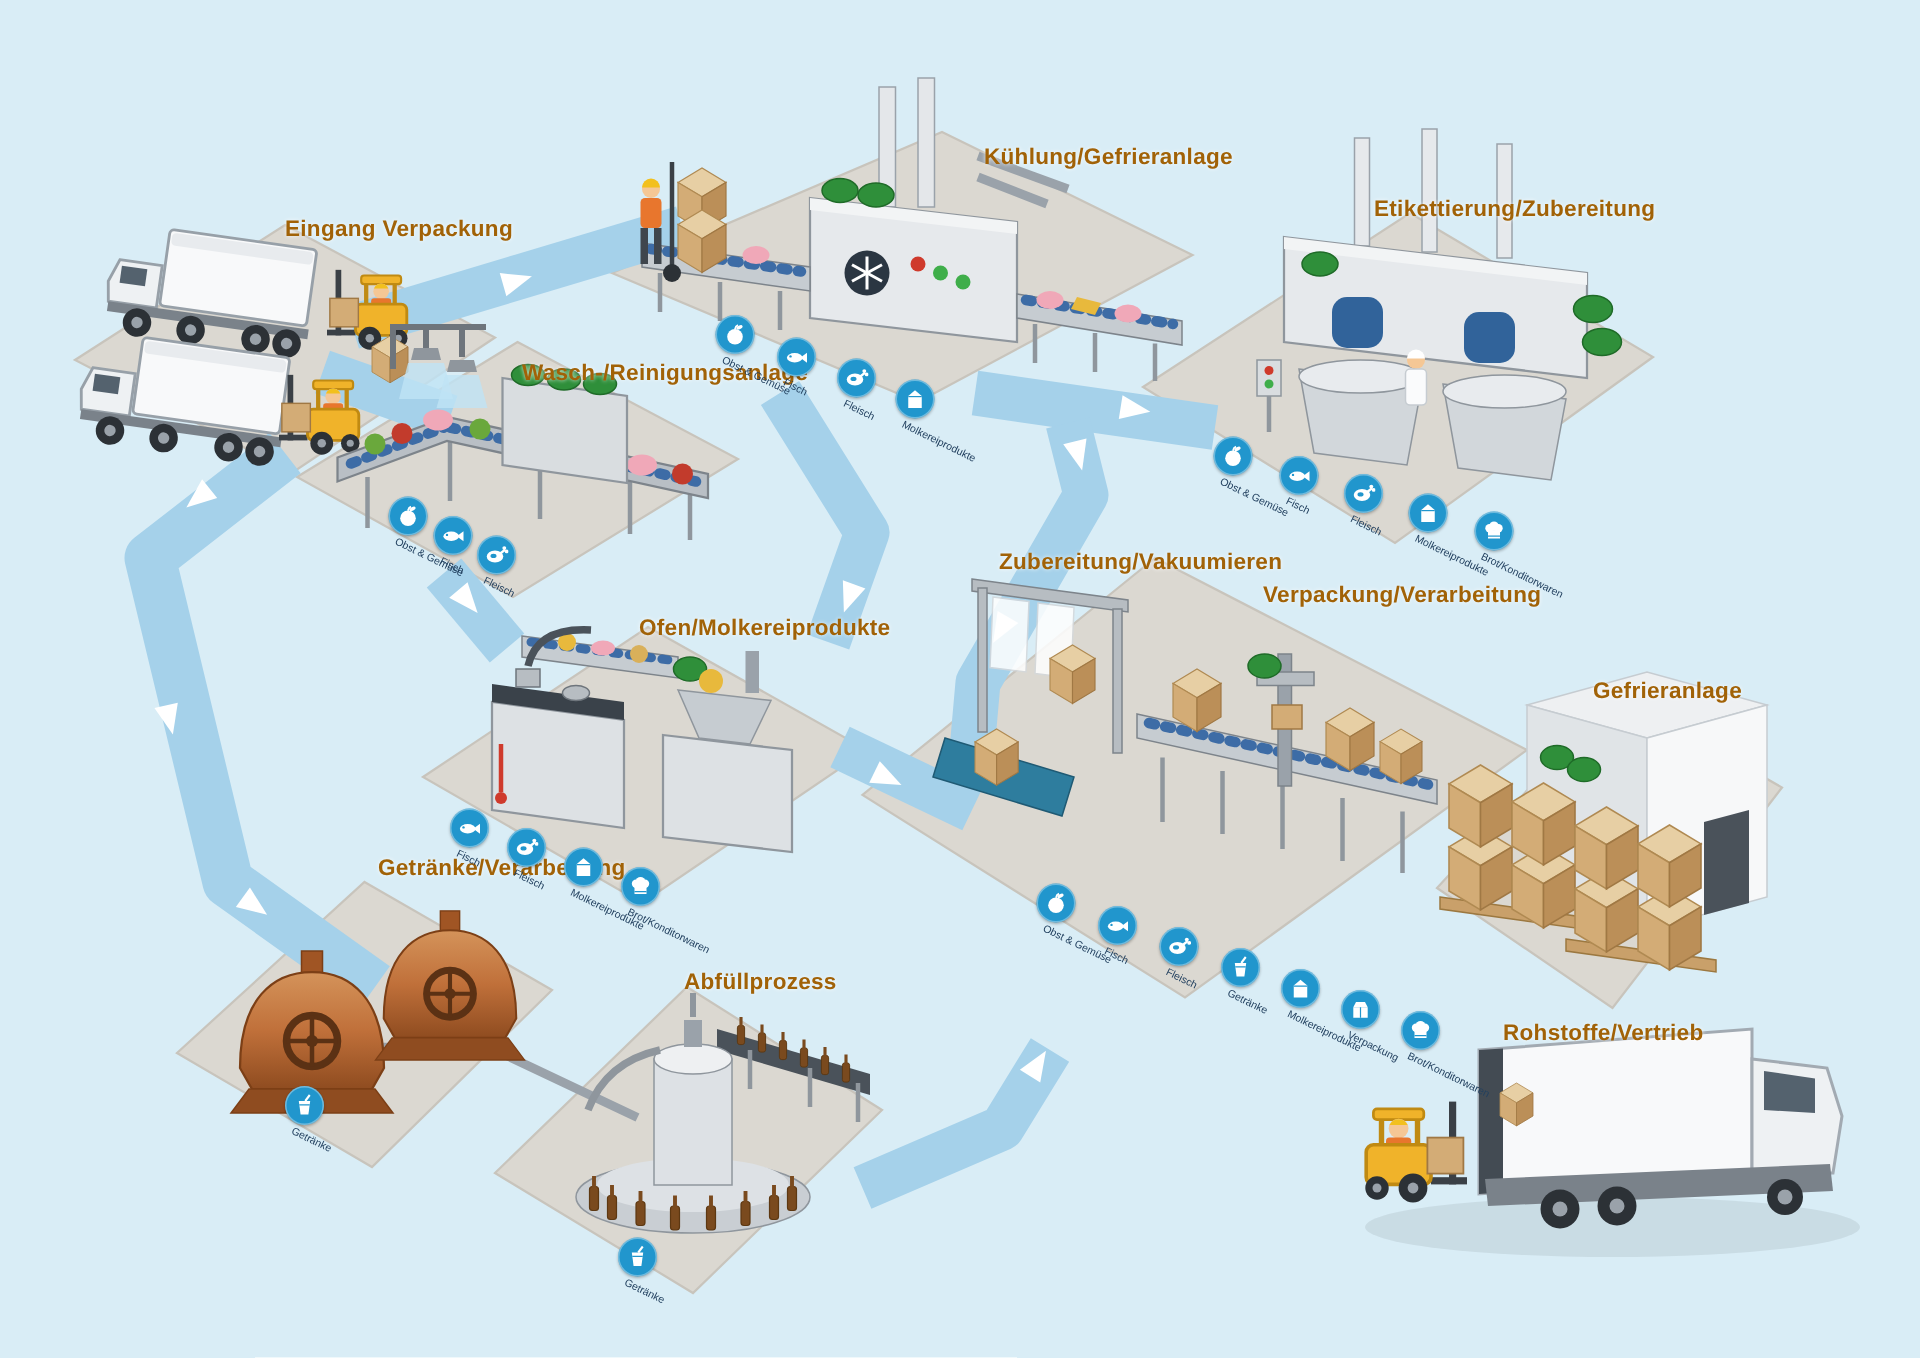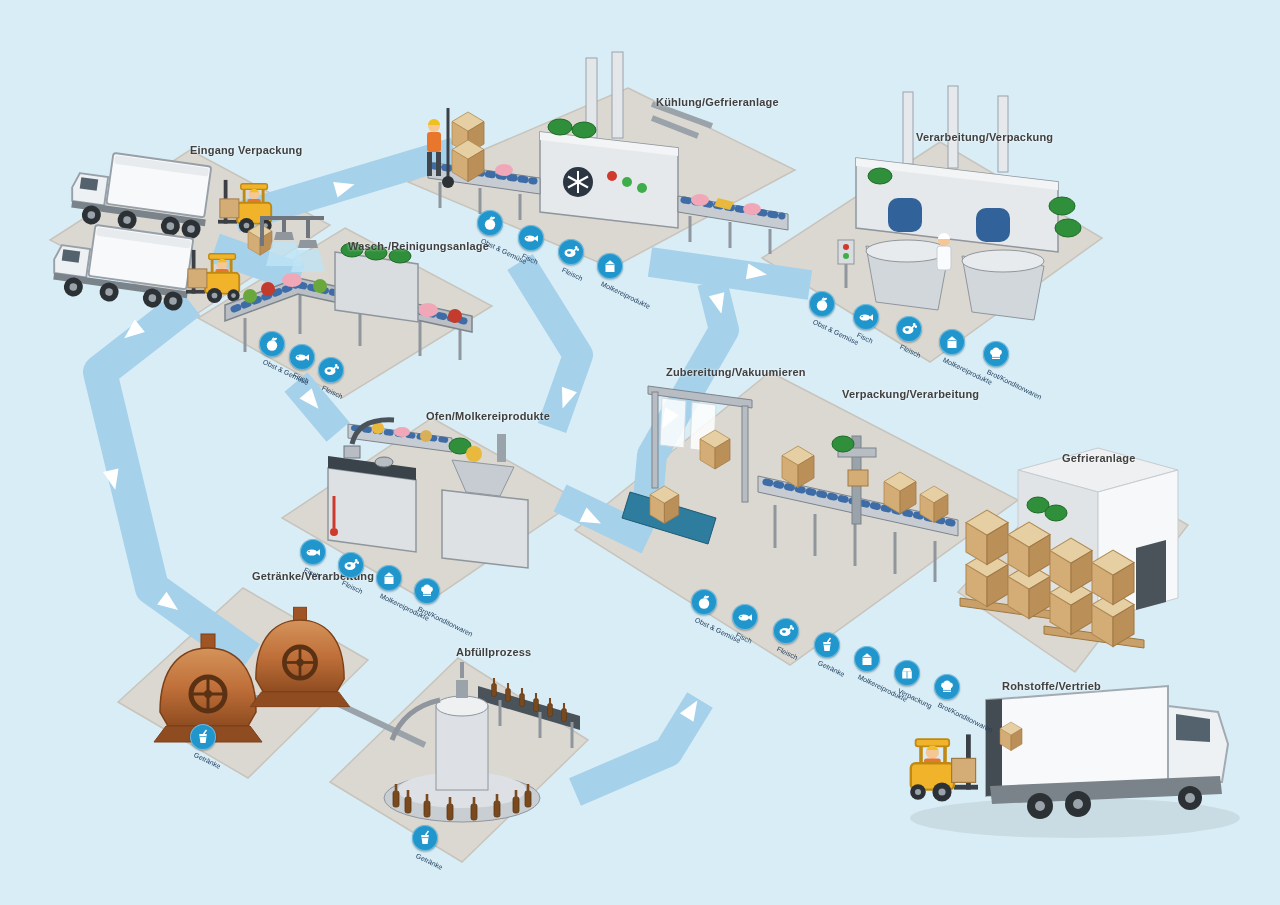--- a/index.html
+++ b/index.html
@@ -1,21 +1,21 @@
 <!DOCTYPE html>
 <html><head>
 <meta charset="utf-8">
 <style>
   html,body{margin:0;padding:0;background:#ffffff;font-family:"Liberation Sans",sans-serif;}
   .canvas{position:relative;width:1280px;height:905px;background:#d9edf6;overflow:hidden;}
   .scene{position:absolute;left:0;top:0;}
   .station-label{
     position:absolute;
-    color:#404040;
-    font-size:11px;
+    color:#a16207;
+    font-size:15px;
     font-weight:bold;
     letter-spacing:.2px;
     white-space:nowrap;
     text-shadow:0 0 3px rgba(255,255,255,.85);
   }
   .badge{position:absolute;width:26px;height:26px;}
   .badge-circle{
     width:26px;height:26px;border-radius:50%;
     background:#2196cd;
     box-shadow:0 1px 2px rgba(0,0,0,.28), inset 0 0 0 1px rgba(255,255,255,.35);
@@ -382,21 +382,21 @@
         <circle cx="1078" cy="804" r="5" fill="#9aa2aa"></circle>
     <circle cx="1190" cy="798" r="12" fill="#2c3136"></circle>
         <circle cx="1190" cy="798" r="5" fill="#9aa2aa"></circle>
     <use href="#forklift" transform="translate(978,732) scale(-1.2,1.2)"></use>
   </g>
 </svg>
 
 <div class="station-label" style="left:190px;top:144px">Eingang Verpackung</div>
 <div class="station-label" style="left:348px;top:240px">Wasch-/Reinigungsanlage</div>
 <div class="station-label" style="left:656px;top:96px">Kühlung/Gefrieranlage</div>
-<div class="station-label" style="left:916px;top:131px">Verarbeitung/Verpackung</div>
+<div class="station-label" style="left:916px;top:131px">Etikettierung/Zubereitung</div>
 <div class="station-label" style="left:426px;top:410px">Ofen/Molkereiprodukte</div>
 <div class="station-label" style="left:666px;top:366px">Zubereitung/Vakuumieren</div>
 <div class="station-label" style="left:842px;top:388px">Verpackung/Verarbeitung</div>
 <div class="station-label" style="left:1062px;top:452px">Gefrieranlage</div>
 <div class="station-label" style="left:252px;top:570px">Getränke/Verarbeitung</div>
 <div class="station-label" style="left:456px;top:646px">Abfüllprozess</div>
 <div class="station-label" style="left:1002px;top:680px">Rohstoffe/Vertrieb</div>
 
 <div class="badge" style="left:259px;top:331px">
   <div class="badge-circle">

